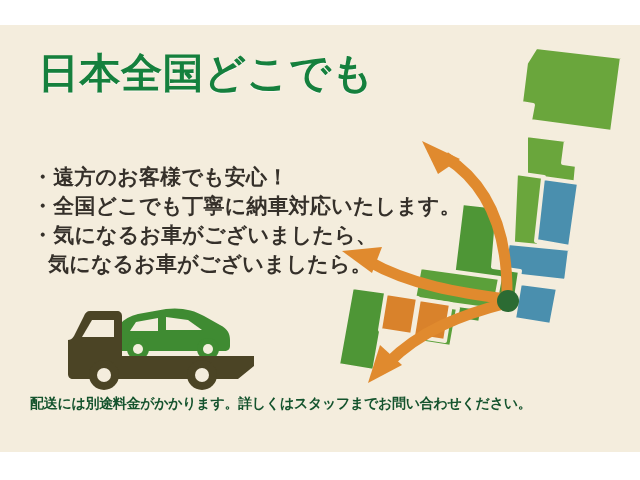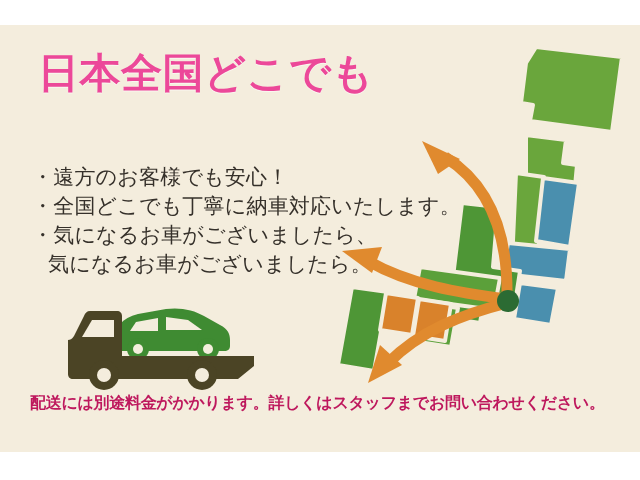--- a/index.html
+++ b/index.html
@@ -35,56 +35,56 @@
     top: 48px;
     width: 470px;
     z-index: 6;
   }
   .headline-line {
     font-family: "DejaVu Sans", "Liberation Sans", sans-serif;
     font-weight: bold;
     font-size: 41px;
     line-height: 51px;
     letter-spacing: 0.5px;
-    color: #ec4899;
+    color: #15803d;
     white-space: nowrap;
     text-shadow: 0 1px 0 rgba(255,255,255,0.55);
   }
   
   #bullets {
     position: absolute;
     left: 32px;
     top: 163px;
     width: 395px;
     z-index: 6;
   }
   .bullet-line {
     font-family: "DejaVu Sans", "Liberation Sans", sans-serif;
-    font-weight: normal;
+    font-weight: bold;
     font-size: 21px;
     line-height: 29px;
     letter-spacing: 0.2px;
     color: #35302a;
     white-space: nowrap;
   }
   .bullet-line.indent {
     padding-left: 16px;
   }
   
   #footnote {
     position: absolute;
     left: 30px;
     top: 393px;
     width: 600px;
     font-family: "DejaVu Sans", "Liberation Sans", sans-serif;
     font-weight: bold;
-    font-size: 16px;
+    font-size: 14px;
     letter-spacing: -0.3px;
     line-height: 20px;
-    color: #be185d;
+    color: #14532d;
     white-space: nowrap;
     z-index: 6;
   }
   
   #truck-illustration {
     position: absolute;
     left: 62px;
     top: 296px;
     width: 200px;
     height: 96px;

